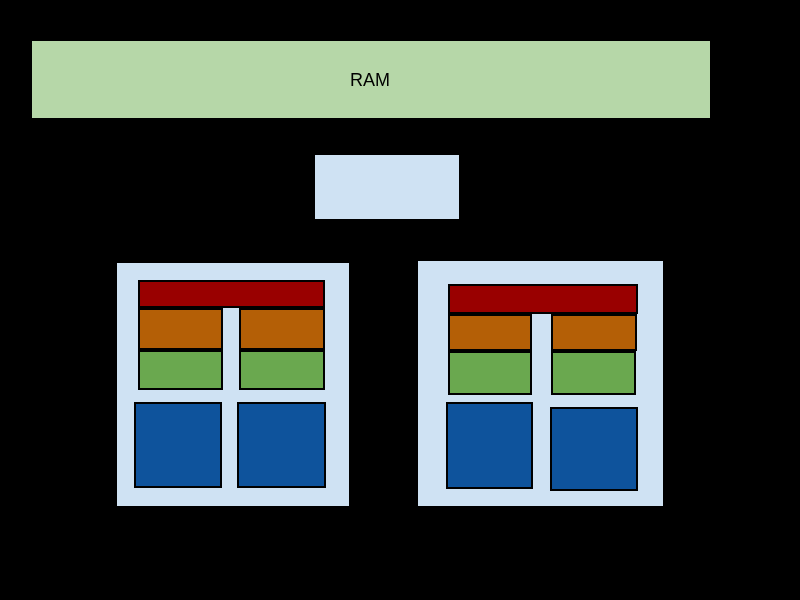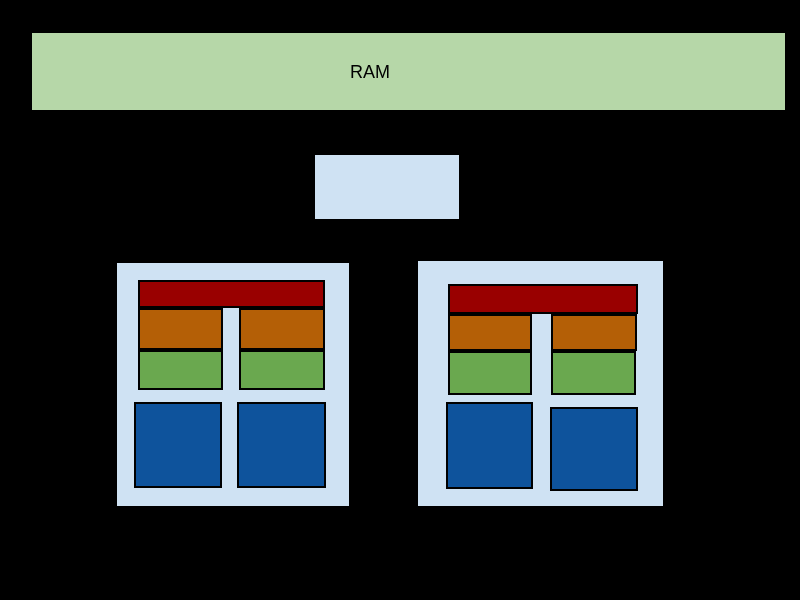--- a/index.html
+++ b/index.html
@@ -12,21 +12,21 @@
     position: relative;
     width: 800px;
     height: 600px;
     background: #000;
     overflow: hidden;
   }
   .abs { position: absolute; box-sizing: border-box; }
 
   
   .ram {
-    left: 32px; top: 33px; width: 753px; height: 77px;
+    left: 32px; top: 41px; width: 678px; height: 77px;
   }
   .ram-label {
     position: absolute;
     left: 338px;              
     top: 50%;
     transform: translate(-50%, -50%);
     font-size: 18px;
     color: #000;
     white-space: nowrap;
   }

